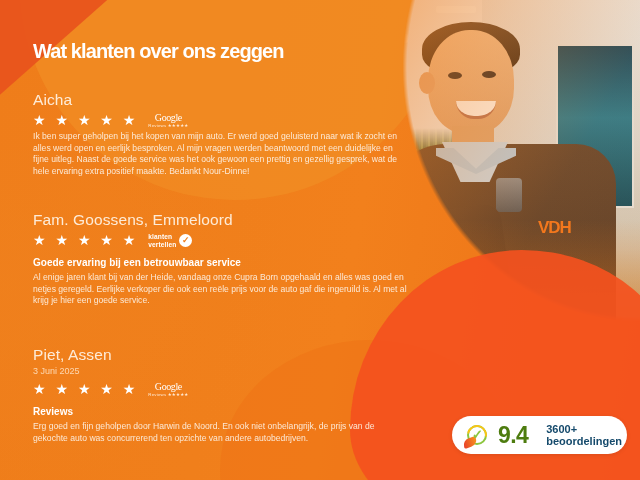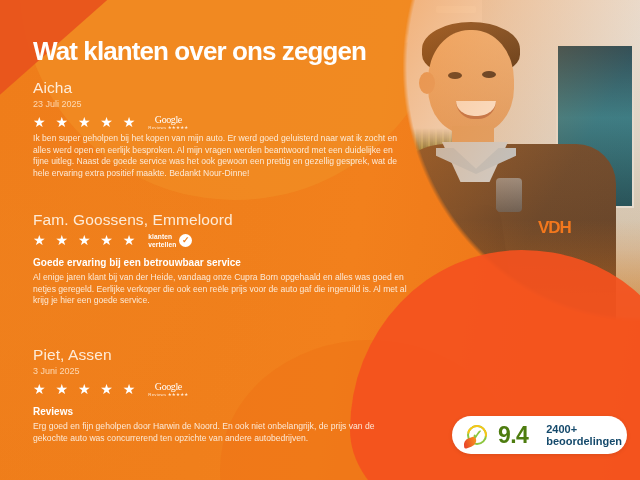--- a/index.html
+++ b/index.html
@@ -75,24 +75,24 @@
     background:linear-gradient(180deg,#4a4038,#2b2520);transform:rotate(12deg);}
   .pr-keyring{position:absolute;left:40px;top:280px;width:26px;height:20px;border-radius:50%;
     border:3px solid #8c7f6e;}
   .photo-warm{position:absolute;inset:0;background:linear-gradient(120deg,rgba(242,125,26,.70) 0%,rgba(242,125,26,.34) 32%,rgba(242,125,26,.10) 58%,rgba(242,125,26,.05) 100%);}
   .photo-bottomfade{position:absolute;left:0;bottom:0;width:320px;height:260px;
     background:linear-gradient(180deg,rgba(239,125,26,0) 0%,rgba(239,125,26,.55) 45%,rgba(240,120,24,.9) 100%);}
 
   
   .content{position:absolute;left:0;top:0;width:640px;height:480px;}
   .title{position:absolute;left:33px;top:34px;width:430px;
-    font-size:26px;font-weight:bold;color:#ffffff;letter-spacing:-.9px;line-height:34px;}
+    font-size:20px;font-weight:bold;color:#ffffff;letter-spacing:-.9px;line-height:34px;}
 
   .review{position:absolute;left:33px;width:375px;}
-  .rv1{top:78px;}
+  .rv1{top:90px;}
   .rv2{top:210px;}
   .rv3{top:345px;}
 
   .rv-name{font-size:15.5px;color:#fff4e6;letter-spacing:.1px;line-height:19px;opacity:.93;}
   .rv-date{font-size:9px;color:#ffe3c4;line-height:13px;opacity:.88;margin-top:1px;}
   .rv-meta{display:flex;align-items:center;gap:10px;margin-top:3px;height:17px;}
   .stars{color:#ffffff;font-size:14px;letter-spacing:3px;line-height:17px;}
 
   .google-logo{display:flex;flex-direction:column;align-items:center;justify-content:center;line-height:1;}
   .google-word{font-size:10px;color:#ffffff;letter-spacing:-.4px;font-family:"Liberation Serif",serif;}
@@ -171,21 +171,20 @@
 
   <div class="bg-bottom-curve2"></div>
   <div class="bg-bottom-curve"></div>
 
   <div class="content">
 
     <div class="title">Wat klanten over ons zeggen</div>
 
     <div class="review rv1">
       <div class="rv-name">Aicha</div>
-      <div class="rv-date">23 Juli 2025</div>
       <div class="rv-meta">
         <span class="stars">★ ★ ★ ★ ★</span>
         <span class="google-logo">
           <span class="google-word">Google</span>
           <span class="google-sub">Reviews ★★★★★</span>
         </span>
       </div>
       <div class="rv-body">Ik ben super geholpen bij het kopen van mijn auto. Er werd goed geluisterd naar wat ik zocht en alles werd open en eerlijk besproken. Al mijn vragen werden beantwoord met een duidelijke en fijne uitleg. Naast de goede service was het ook gewoon een prettig en gezellig gesprek, wat de hele ervaring extra positief maakte. Bedankt Nour-Dinne!</div>
     </div>
 
@@ -224,19 +223,19 @@
     <div class="score-badge">
       <span class="kv-mark">
         <span class="ring"></span>
         <span class="ring-top"></span>
         <span class="swoosh"></span>
         <span class="tick">✓</span>
       </span>
       <span class="score-num">9.4</span>
       <span class="score-div"></span>
       <span class="score-txt">
-        <span class="score-count">2400+</span>
+        <span class="score-count">3600+</span>
         <span class="score-label">beoordelingen</span>
       </span>
     </div>
 
   </div>
 </div>
 
 </body></html>

